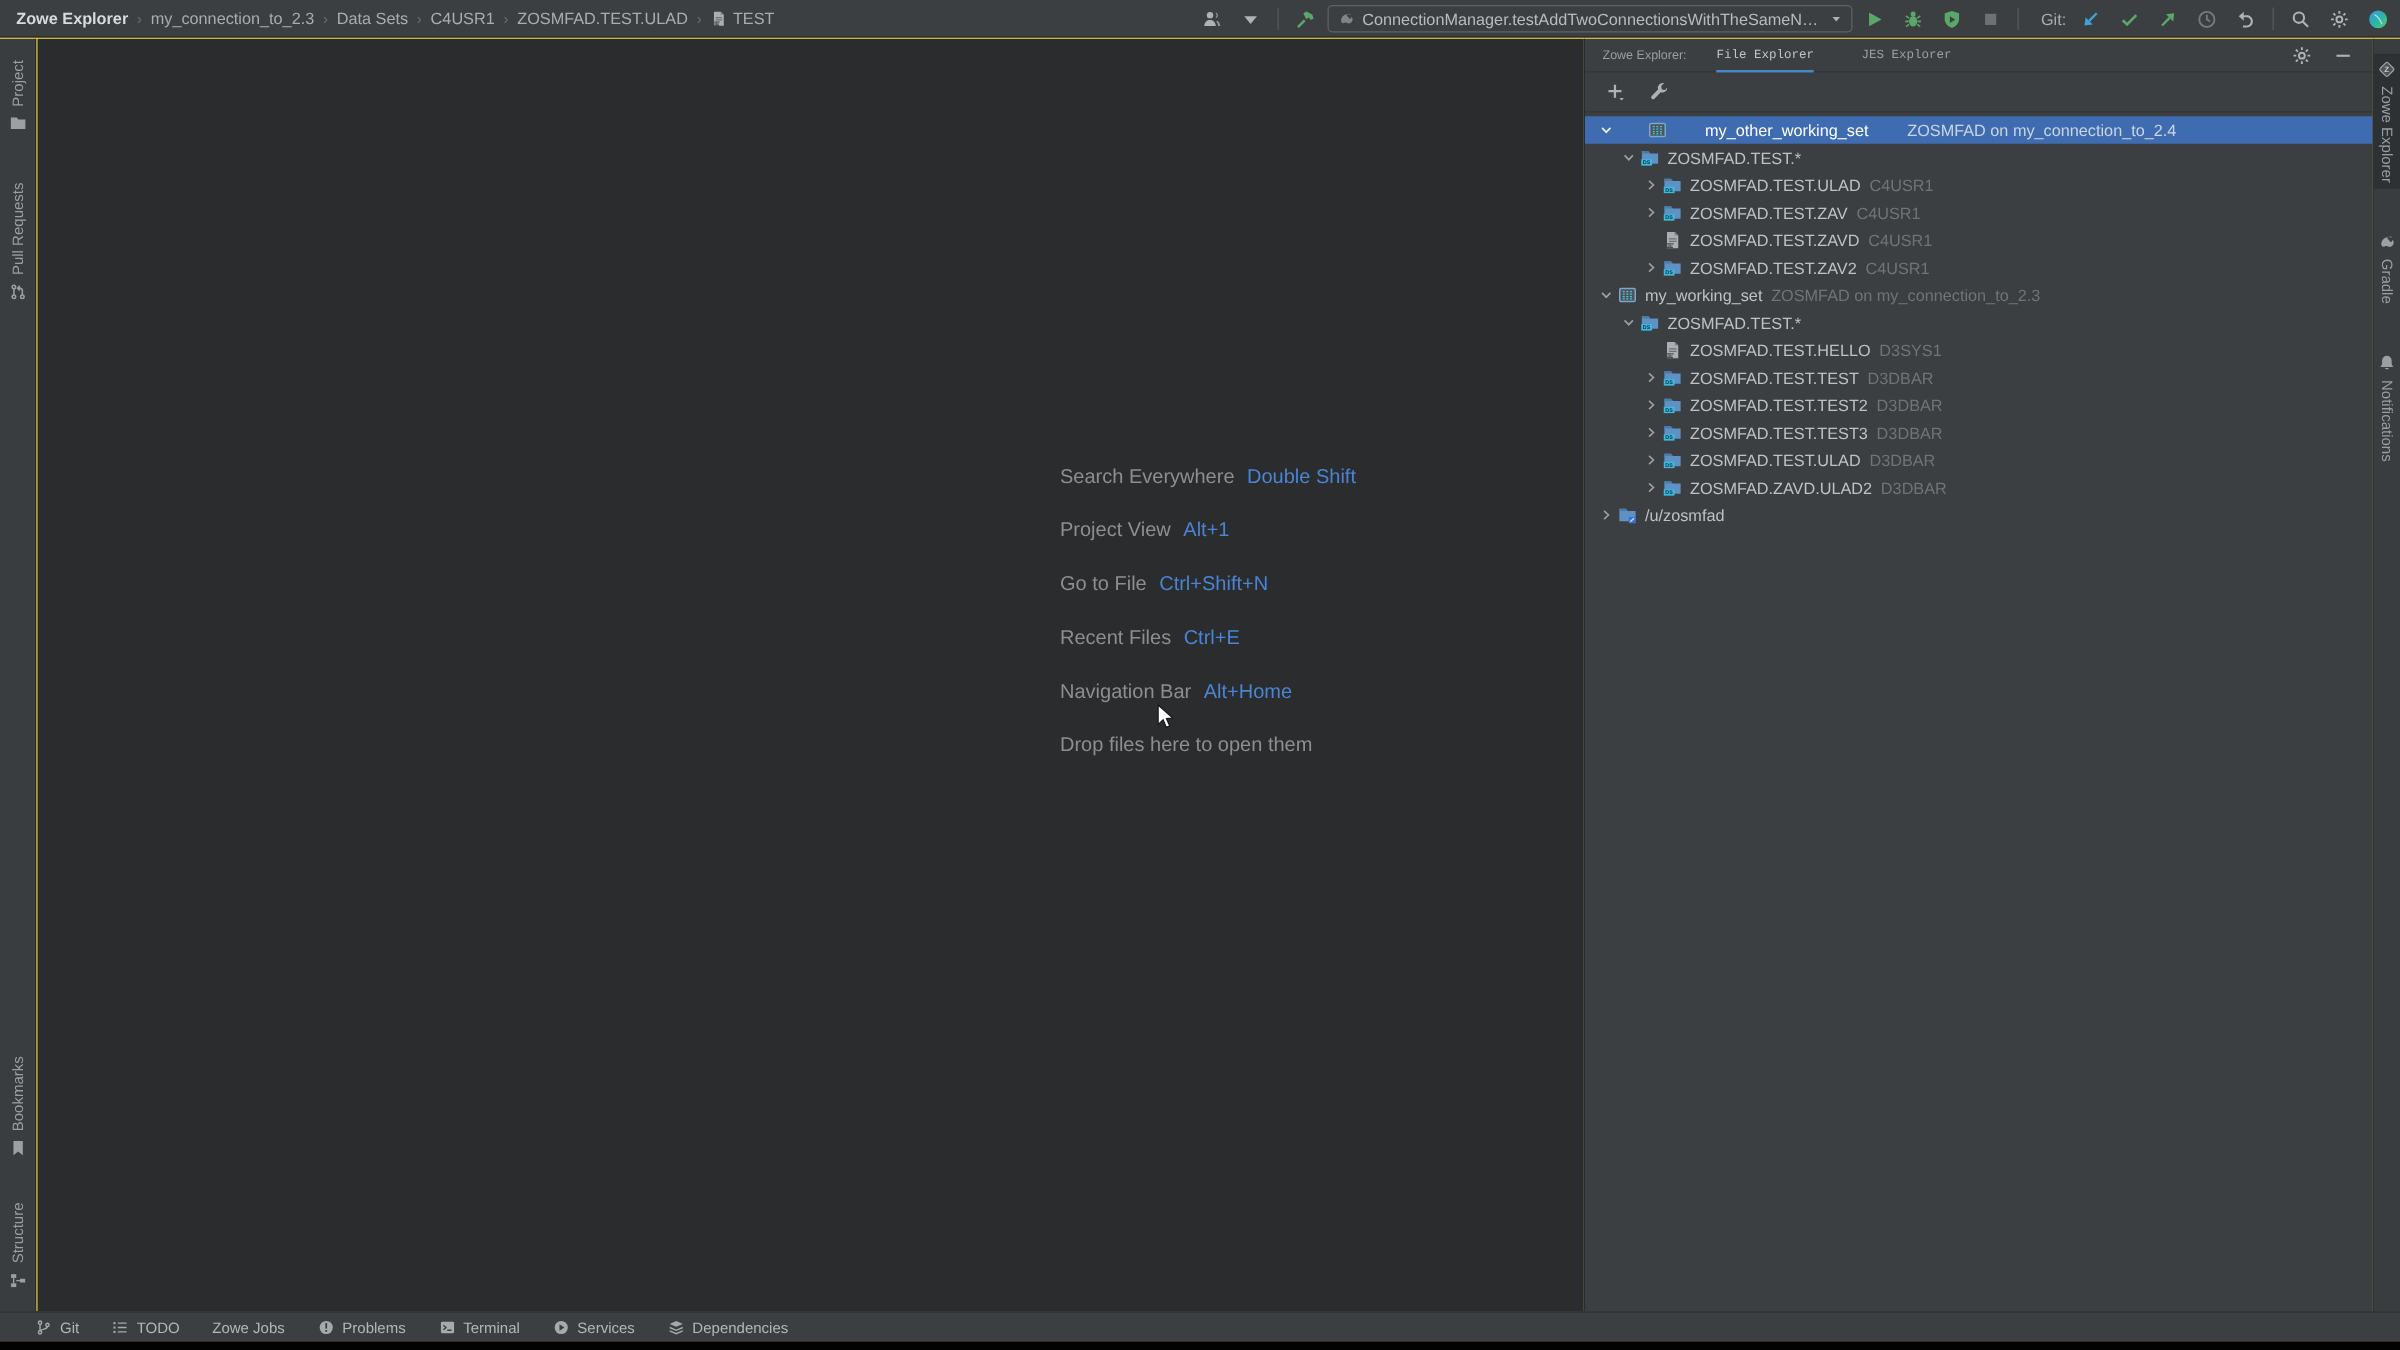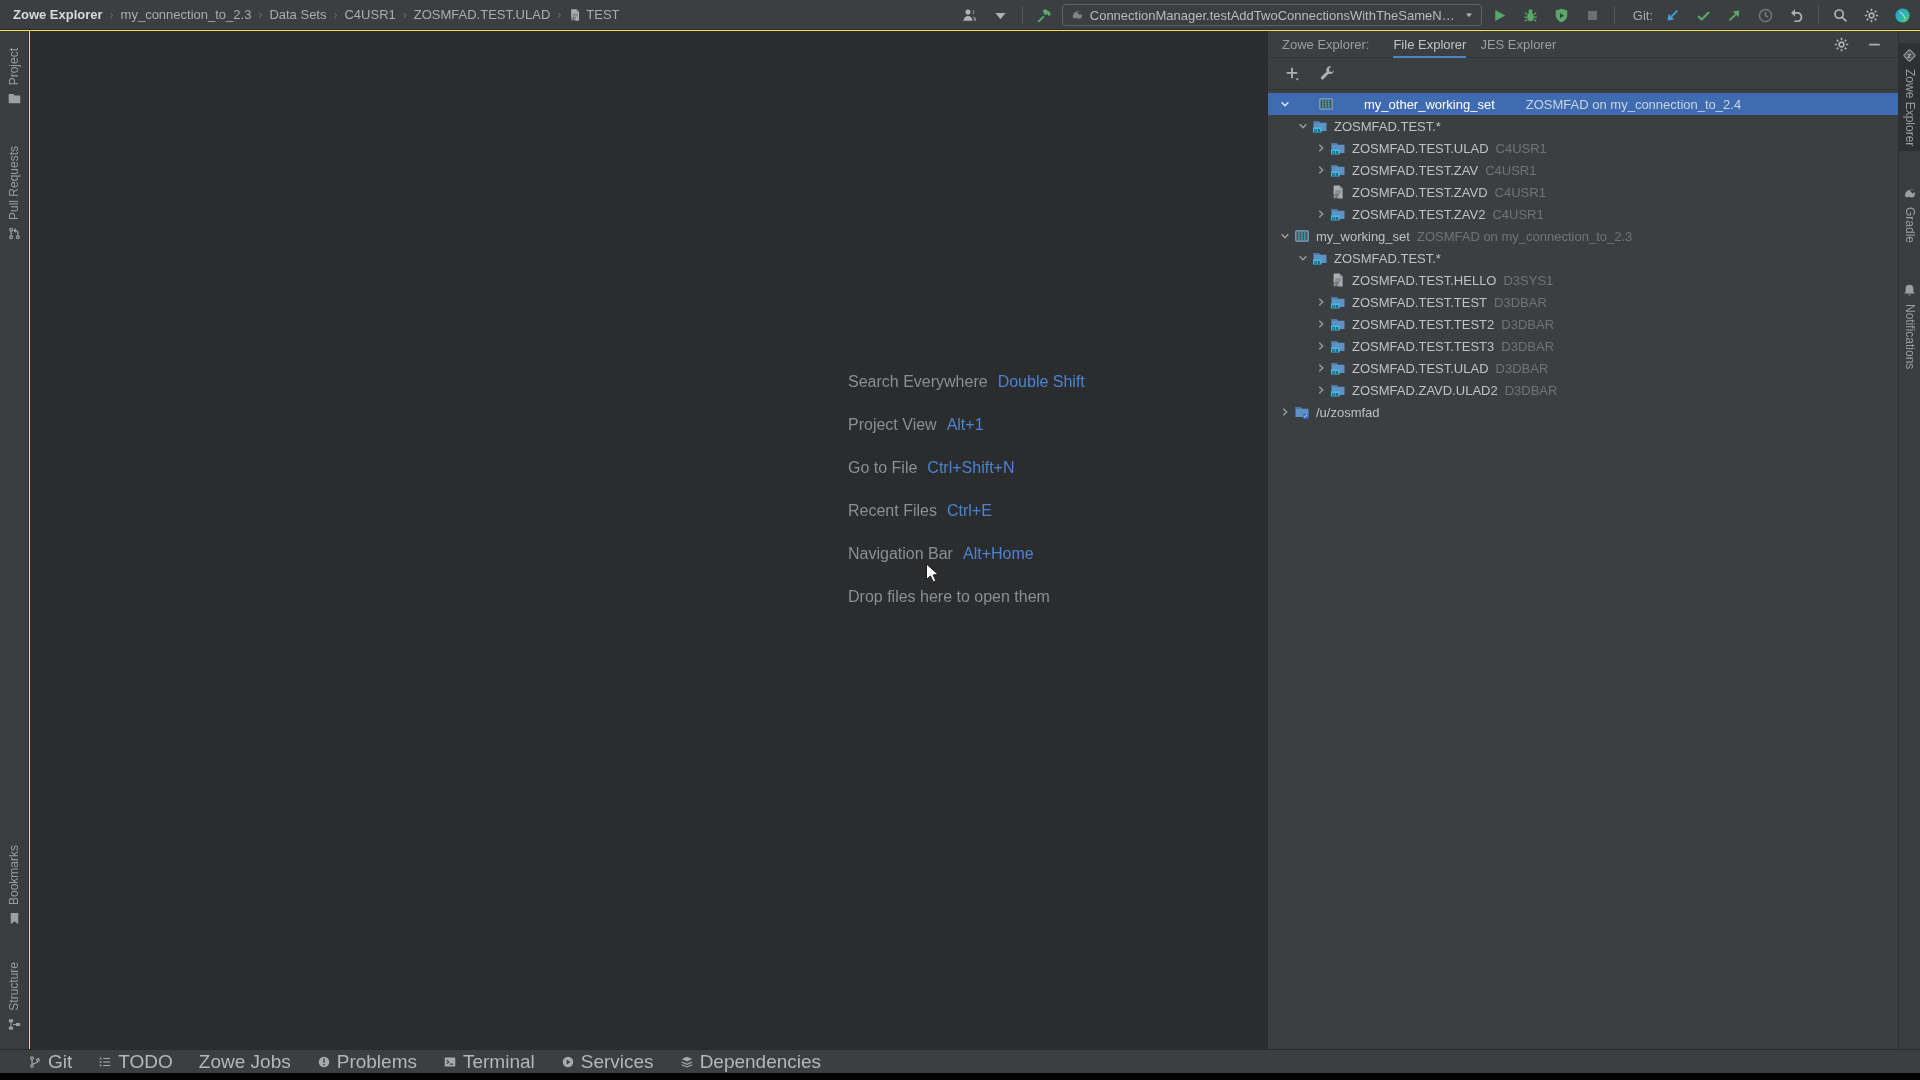--- a/index.html
+++ b/index.html
@@ -47,22 +47,22 @@
   .sc-row { height:21px; margin-bottom:22px; color:#8C8F91; white-space:nowrap; }
   .sc-keys { color:#4A84D4; margin-left:10px; }
   .sc-drop { height:21px; color:#8C8F91; white-space:nowrap; }
   .cursor { position:absolute; left:895px; top:532px; width:15px; height:22px; }
   .cursor svg { width:15px; height:22px; }
 
   
   .panel { position:absolute; left:1267px; top:31px; width:631px; bottom:31px; background:#3C3F41;
            border-left:1px solid #292B2D; display:flex; flex-direction:column; }
   .panel-header { height:27px; display:flex; align-items:center; gap:24px; padding-left:14px;
-                  border-bottom:1px solid #323537; font-size:13px; color:#9B9FA2; flex:none; }
-  .panel-tabs { display:flex; gap:14px; height:27px; }
+                  border-bottom:1px solid #323537; font-size:10px; color:#9B9FA2; flex:none; }
+  .panel-tabs { display:flex; gap:38px; height:27px;font-family:Liberation Mono, monospace; }
   .tab { display:flex; align-items:center; height:27px; cursor:default; }
   .tab.active { color:#C2C4C6; box-shadow:inset 0 -2px 0 #4A88C5; }
   .panel-header-actions { margin-left:auto; display:flex; gap:14px; padding-right:14px; }
   .panel-toolbar { height:32px; display:flex; align-items:center; gap:16px; padding-left:15px;
                    border-bottom:1px solid #323537; flex:none; }
   .tree { padding-top:3px; font-size:13px; overflow:hidden; flex:1; }
   .tree-row { height:22px; display:flex; align-items:center; white-space:nowrap; cursor:default; }
   .tree-row .chev { width:18px; flex:none; display:flex; justify-content:center; }
   .tree-row .chev svg { width:14px; height:14px; }
   .tree-row .icn { margin-right:6px; }
@@ -70,21 +70,21 @@
   .tree-row .t-label { color:#BFC1C3; }
   .tree-row .t-suffix { color:#6E7478; margin-left:7px; }
   .tree-row.selected { background:#3F6CB0;gap:24px; }
   .tree-row.selected .t-label { color:#FFFFFF; }
   .tree-row.selected .t-suffix { color:#C9D4E4; }
   .tree-row.selected .chev svg path { stroke:#E9EEF4; }
 
   
   .statusbar { position:absolute; left:0; right:0; top:1049px; height:24px; background:#3C3F41;
                border-top:1px solid #292B2D; display:flex; align-items:center; gap:26px;
-               padding-left:28px; font-size:19px; color:#B4B6B8; }
+               padding-left:28px; font-size:12px; color:#B4B6B8; }
   .sb-item { display:inline-flex; align-items:center; gap:6px; cursor:default; }
   .sb-item .icn svg { width:14px; height:14px; }
   .black-band { position:absolute; left:0; right:0; bottom:0; height:7px; background:#020202; }
 </style>
 </head>
 <body>
 
 <div class="app">
 
   <div class="toolbar">

